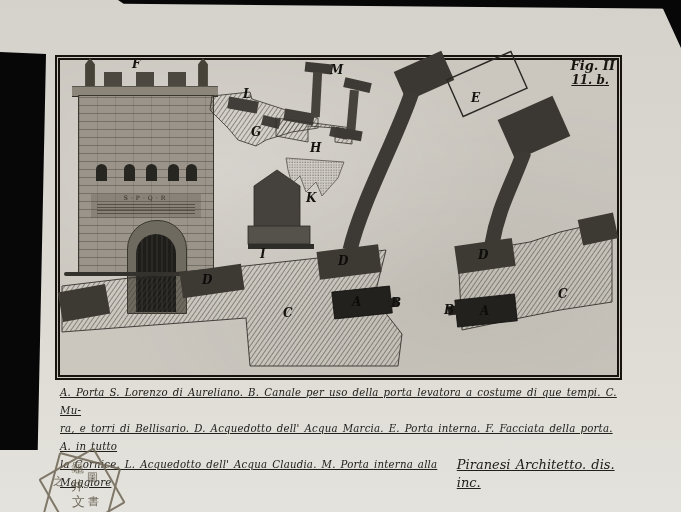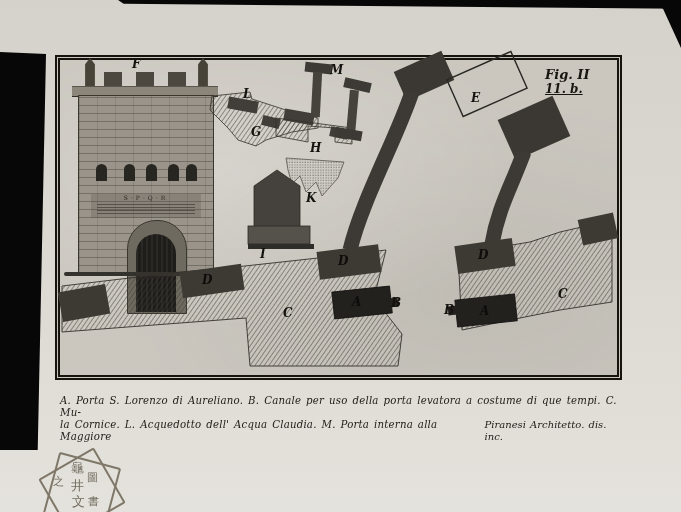--- a/index.html
+++ b/index.html
@@ -40,30 +40,30 @@
   .door-inner{position:absolute;left:8px;top:13px;width:40px;height:78px;background:#1f1d1a;
               border-radius:20px 20px 0 0;
               background-image:repeating-linear-gradient(90deg, rgba(255,255,255,0.05) 0 2px, rgba(0,0,0,0) 2px 5px);}
   .ground{position:absolute;left:-6px;top:214px;width:162px;height:4px;background:#34322c;border-radius:2px;}
   
   .plan-svg{position:absolute;left:0;top:0;z-index:3;pointer-events:none;}
   
   .pl{position:absolute;z-index:4;font-family:"DejaVu Serif",serif;font-style:italic;
       font-weight:bold;font-size:12px;color:#14120e;line-height:12px;}
   .pl-light{color:#0d0c0a;}
-  .fig-label{position:absolute;left:545px;top:68px;width:70px;z-index:4;text-align:left;
+  .fig-label{position:absolute;left:545px;top:59px;width:70px;z-index:4;text-align:right;
              font-style:italic;font-weight:bold;color:#17150f;}
   .fig-line1{font-size:13px;line-height:14px;}
   .fig-line2{font-size:12px;line-height:14px;padding-right:6px;text-decoration:underline;}
   
-  .caption{position:absolute;left:60px;top:395px;width:560px;z-index:4;
-           font-style:italic;font-size:10.2px;line-height:12px;color:#21201c;
-           letter-spacing:0.2px;word-spacing:1.5px;}
+  .caption{position:absolute;left:60px;top:384px;width:560px;z-index:4;
+           font-style:italic;font-size:10.2px;line-height:18px;color:#21201c;
+           letter-spacing:0.2px;word-spacing:1.5px;text-decoration:underline;}
   .caption .row4{display:flex;justify-content:center;align-items:flex-start;}
-  .signature{font-size:10px;margin-left:18px;letter-spacing:0;word-spacing:1px;}
+  .signature{font-size:13px;margin-left:18px;letter-spacing:0;word-spacing:1px;}
   
   .stamp{position:absolute;left:28px;top:450px;width:110px;height:70px;z-index:6;opacity:.85;}
   .stamp-square{position:absolute;left:22px;top:9px;width:60px;height:60px;
                 border:2px solid #6e6555;border-radius:2px;background:rgba(0,0,0,0);}
   .sq2{transform:rotate(60deg);}
   .sq1{transform:rotate(15deg);}
   .kanji{position:absolute;color:#5f584a;font-size:12px;line-height:12px;font-family:"DejaVu Sans",sans-serif;}
 </style>
 </head>
 <body>
@@ -175,20 +175,21 @@
   <span class="pl" style="left:283px;top:307px;">C</span>
   <span class="pl" style="left:558px;top:288px;">C</span>
 
   <div class="fig-label">
     <div class="fig-line1">Fig. II</div>
     <div class="fig-line2">11. b.</div>
   </div>
 
   <div class="caption">
     <div>A. Porta S. Lorenzo di Aureliano. B. Canale per uso della porta levatora a costume di que tempi. C. Mu-</div>
+    <div>ra, e torri di Bellisario. D. Acquedotto dell' Acqua Marcia. E. Porta interna. F. Facciata della porta. A. in tutto</div>
     <div class="row4">
       <span>la Cornice. L. Acquedotto dell' Acqua Claudia. M. Porta interna alla Maggiore</span>
       <span class="signature">Piranesi Architetto. dis. inc.</span>
     </div>
   </div>
 
   <div class="stamp">
     <div class="stamp-square sq1"></div>
     <div class="stamp-square sq2"></div>
     <span class="kanji" style="left:43px;top:12px;font-size:13px;">龜</span>

